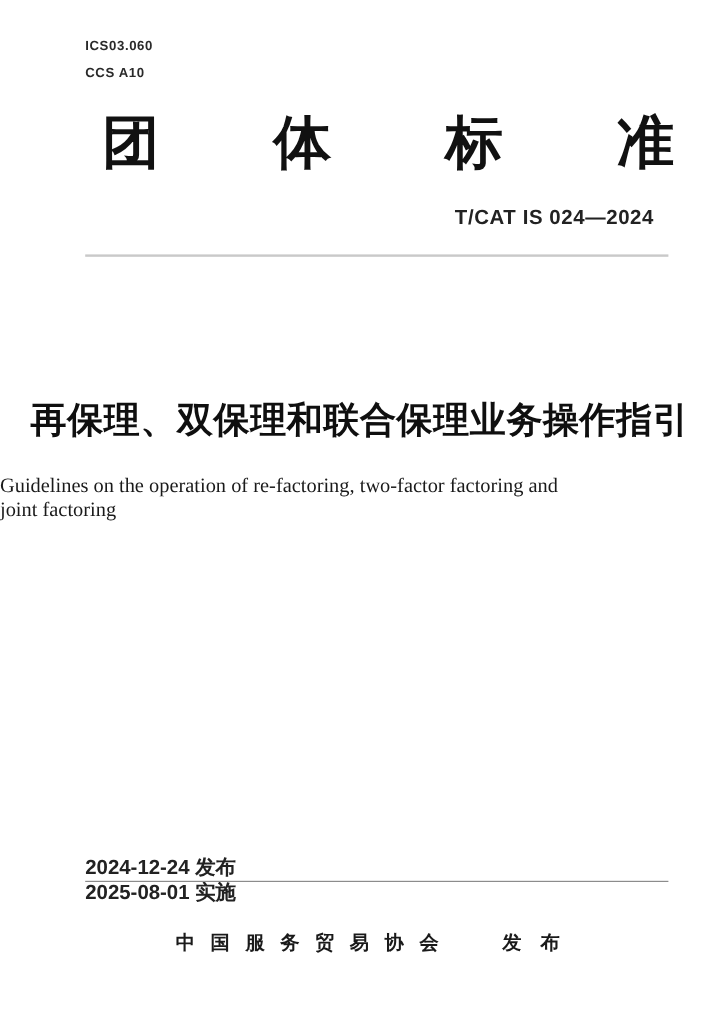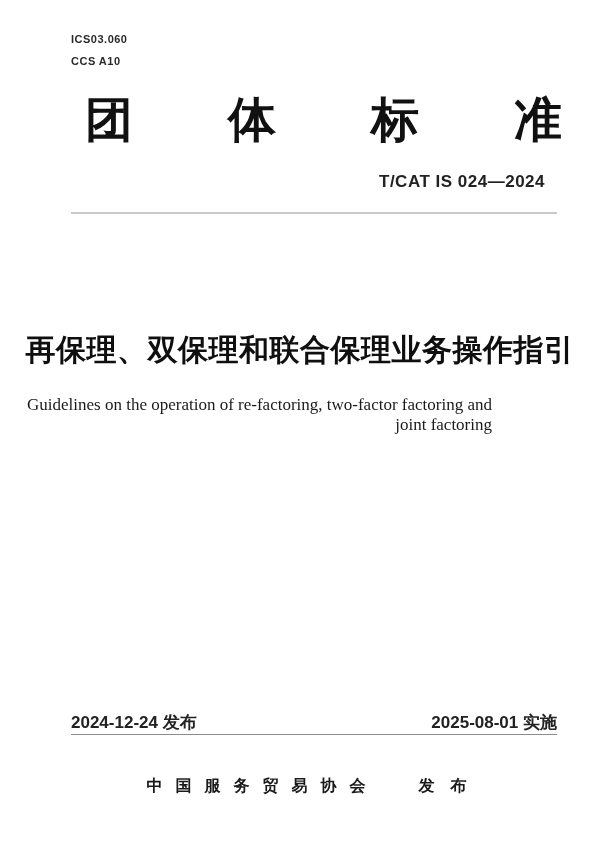--- a/index.html
+++ b/index.html
@@ -65,36 +65,37 @@
     font-weight: bold;
     letter-spacing: 0.5px;
     color: #0f0f0f;
     font-family: Liberation Serif, serif;
   }
   .subtitle-en {
     position: absolute;
     left: 0;
     top: 395px;
     width: 492px;
-    text-align: right;
+    text-align: left;
     font-family: "Liberation Serif", "DejaVu Serif", serif;
     font-size: 17px;
     color: #1a1a1a;
   }
   .dates-row {
     position: absolute;
     left: 71px;
     top: 712px;
     width: 486px;
     display: flex;
     justify-content: space-between;
     font-size: 17px;
     font-weight: bold;
     color: #222;
     line-height: 1.25;
+    flex-direction: column;
   }
   .rule-bottom {
     position: absolute;
     left: 71px;
     top: 734px;
     width: 486px;
     height: 1px;
     background: #8c8c8c;
   }
   .footer-row {

